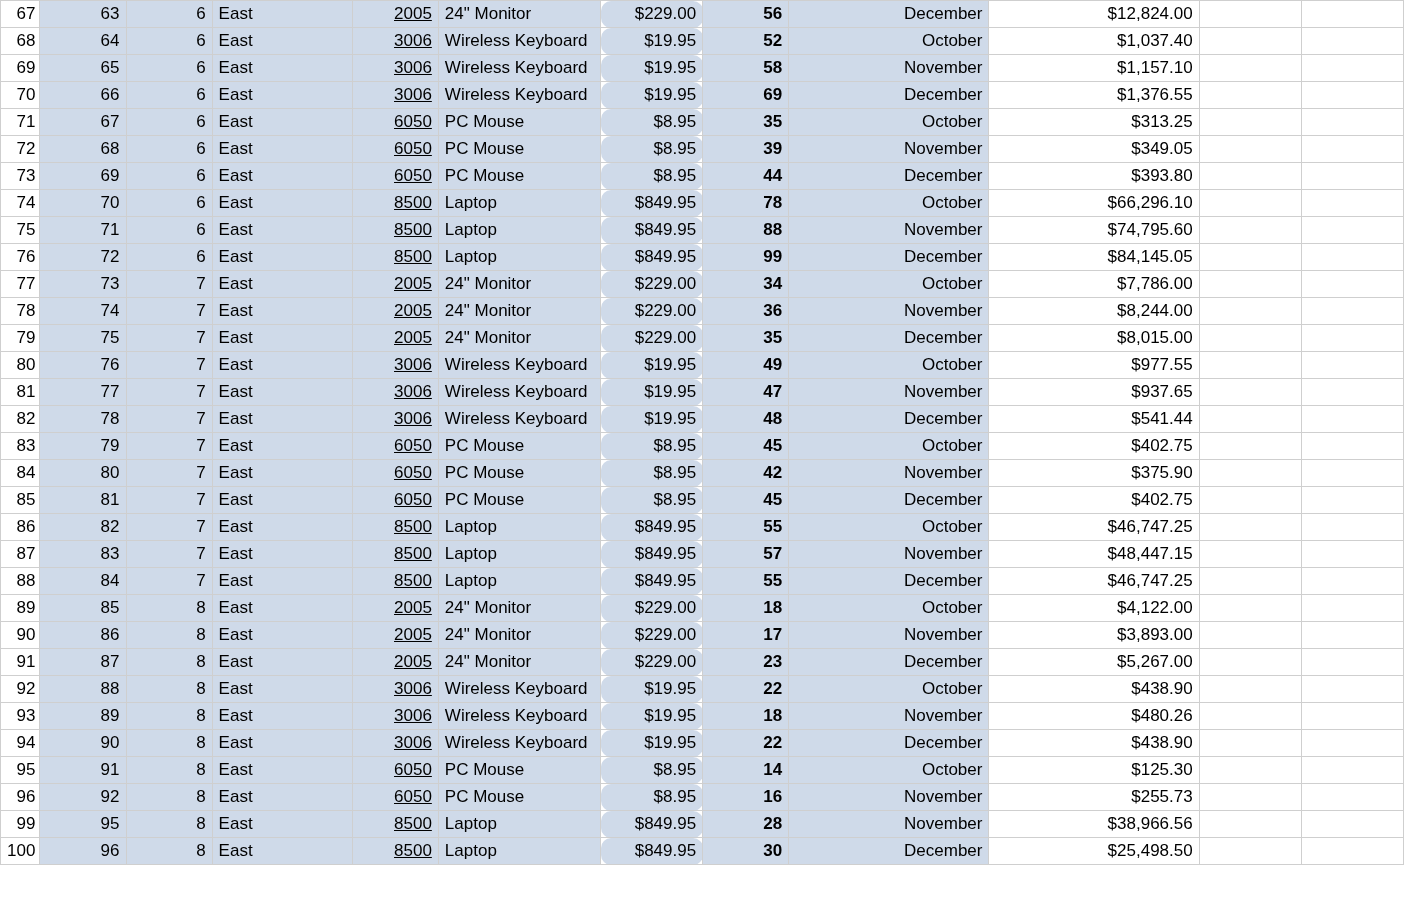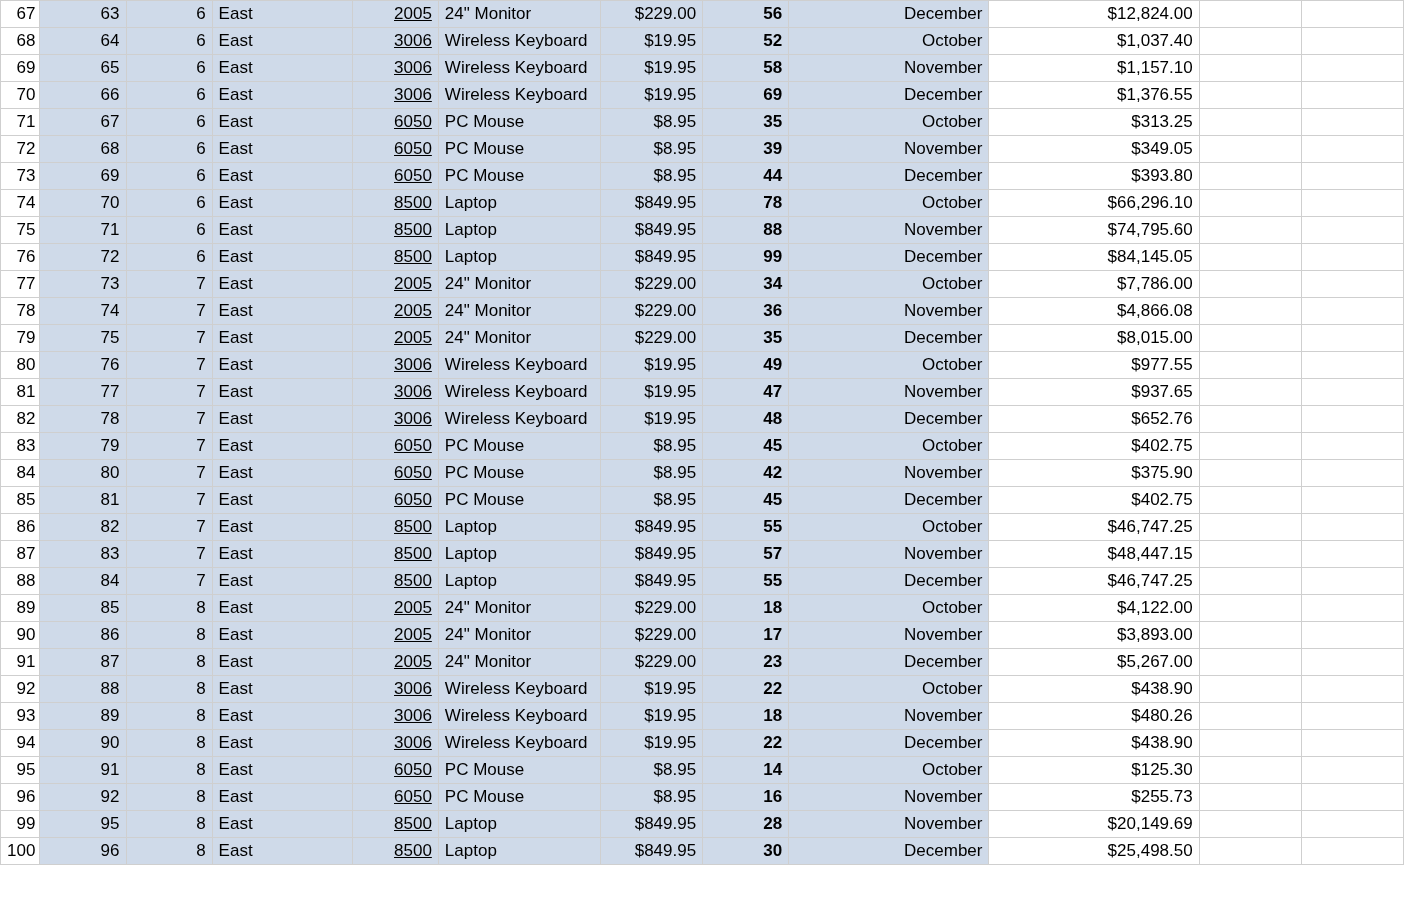--- a/index.html
+++ b/index.html
@@ -39,21 +39,21 @@
   }
   .sel  { background: #cfdae9; }
   .plain{ background: #ffffff; }
   .num  { text-align: right; }
   .txt  { text-align: left; }
   .c-a { width: 86px; }    
   .c-b { width: 86px; }    
   .c-c { width: 140px; }   
   .c-d { width: 86px; text-decoration: underline; }    
   .c-e { width: 162px; }   
-  .c-f { width: 102px; }   
+  .c-f { width: 102px; border-radius: 10px; }   
   .c-g { width: 86px; font-weight: bold; }    
   .c-h { width: 200px; margin-top: 32px; }   
   .c-i { width: 210px; }   
   .c-j { width: 102px; }   
   .c-k { width: 102px; }   
 </style>
 </head>
 <body>
 
 <div class="sheet" id="grid">
@@ -214,21 +214,21 @@
     <div class="row">
       <div class="cell rowhdr">78</div>
       <div class="cell sel num c-a">74</div>
       <div class="cell sel num c-b">7</div>
       <div class="cell sel txt c-c">East</div>
       <div class="cell sel num c-d">2005</div>
       <div class="cell sel txt c-e">24" Monitor</div>
       <div class="cell sel num c-f">$229.00</div>
       <div class="cell sel num c-g">36</div>
       <div class="cell sel num c-h">November</div>
-      <div class="cell plain num c-i">$4,866.08</div>
+      <div class="cell plain num c-i">$8,244.00</div>
       <div class="cell plain c-j"></div>
       <div class="cell plain c-k"></div>
     </div>
     <div class="row">
       <div class="cell rowhdr">79</div>
       <div class="cell sel num c-a">75</div>
       <div class="cell sel num c-b">7</div>
       <div class="cell sel txt c-c">East</div>
       <div class="cell sel num c-d">2005</div>
       <div class="cell sel txt c-e">24" Monitor</div>
@@ -270,21 +270,21 @@
     <div class="row">
       <div class="cell rowhdr">82</div>
       <div class="cell sel num c-a">78</div>
       <div class="cell sel num c-b">7</div>
       <div class="cell sel txt c-c">East</div>
       <div class="cell sel num c-d">3006</div>
       <div class="cell sel txt c-e">Wireless Keyboard</div>
       <div class="cell sel num c-f">$19.95</div>
       <div class="cell sel num c-g">48</div>
       <div class="cell sel num c-h">December</div>
-      <div class="cell plain num c-i">$652.76</div>
+      <div class="cell plain num c-i">$541.44</div>
       <div class="cell plain c-j"></div>
       <div class="cell plain c-k"></div>
     </div>
     <div class="row">
       <div class="cell rowhdr">83</div>
       <div class="cell sel num c-a">79</div>
       <div class="cell sel num c-b">7</div>
       <div class="cell sel txt c-c">East</div>
       <div class="cell sel num c-d">6050</div>
       <div class="cell sel txt c-e">PC Mouse</div>
@@ -480,21 +480,21 @@
     <div class="row">
       <div class="cell rowhdr">99</div>
       <div class="cell sel num c-a">95</div>
       <div class="cell sel num c-b">8</div>
       <div class="cell sel txt c-c">East</div>
       <div class="cell sel num c-d">8500</div>
       <div class="cell sel txt c-e">Laptop</div>
       <div class="cell sel num c-f">$849.95</div>
       <div class="cell sel num c-g">28</div>
       <div class="cell sel num c-h">November</div>
-      <div class="cell plain num c-i">$20,149.69</div>
+      <div class="cell plain num c-i">$38,966.56</div>
       <div class="cell plain c-j"></div>
       <div class="cell plain c-k"></div>
     </div>
     <div class="row">
       <div class="cell rowhdr">100</div>
       <div class="cell sel num c-a">96</div>
       <div class="cell sel num c-b">8</div>
       <div class="cell sel txt c-c">East</div>
       <div class="cell sel num c-d">8500</div>
       <div class="cell sel txt c-e">Laptop</div>

